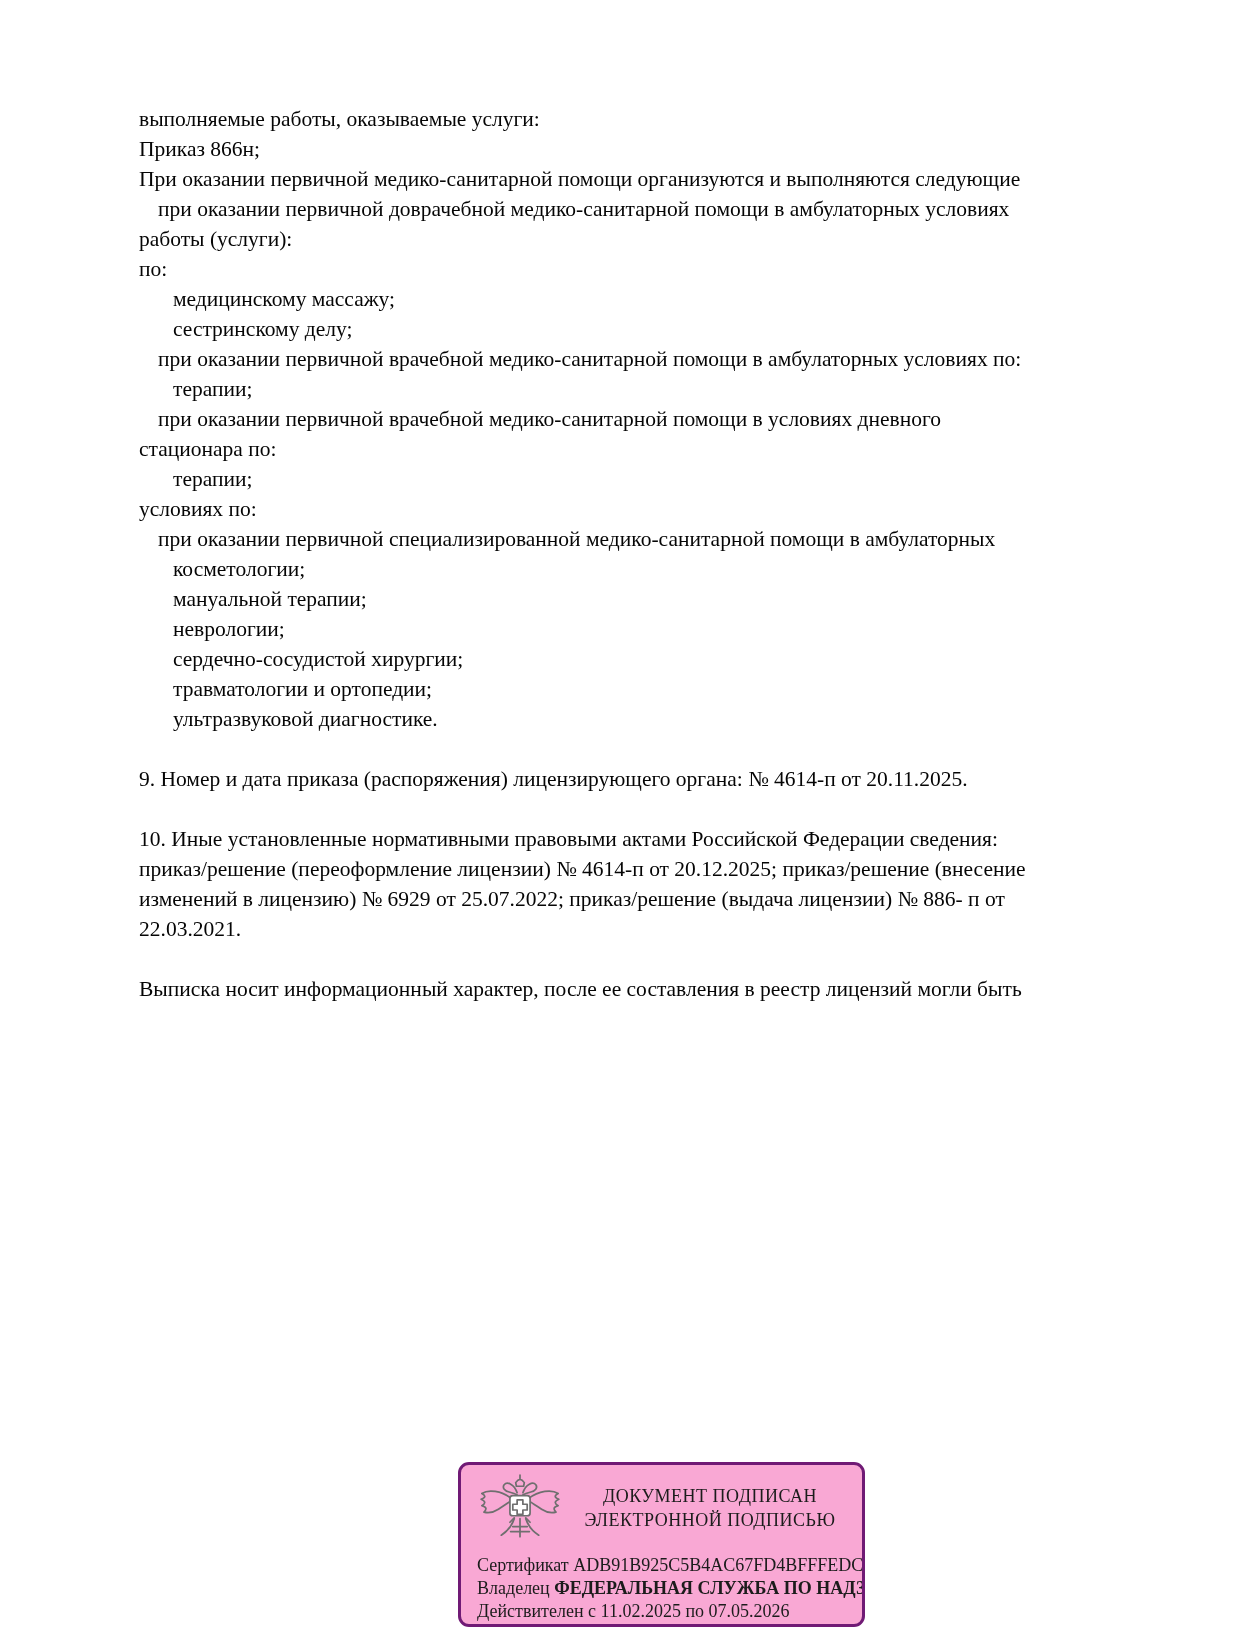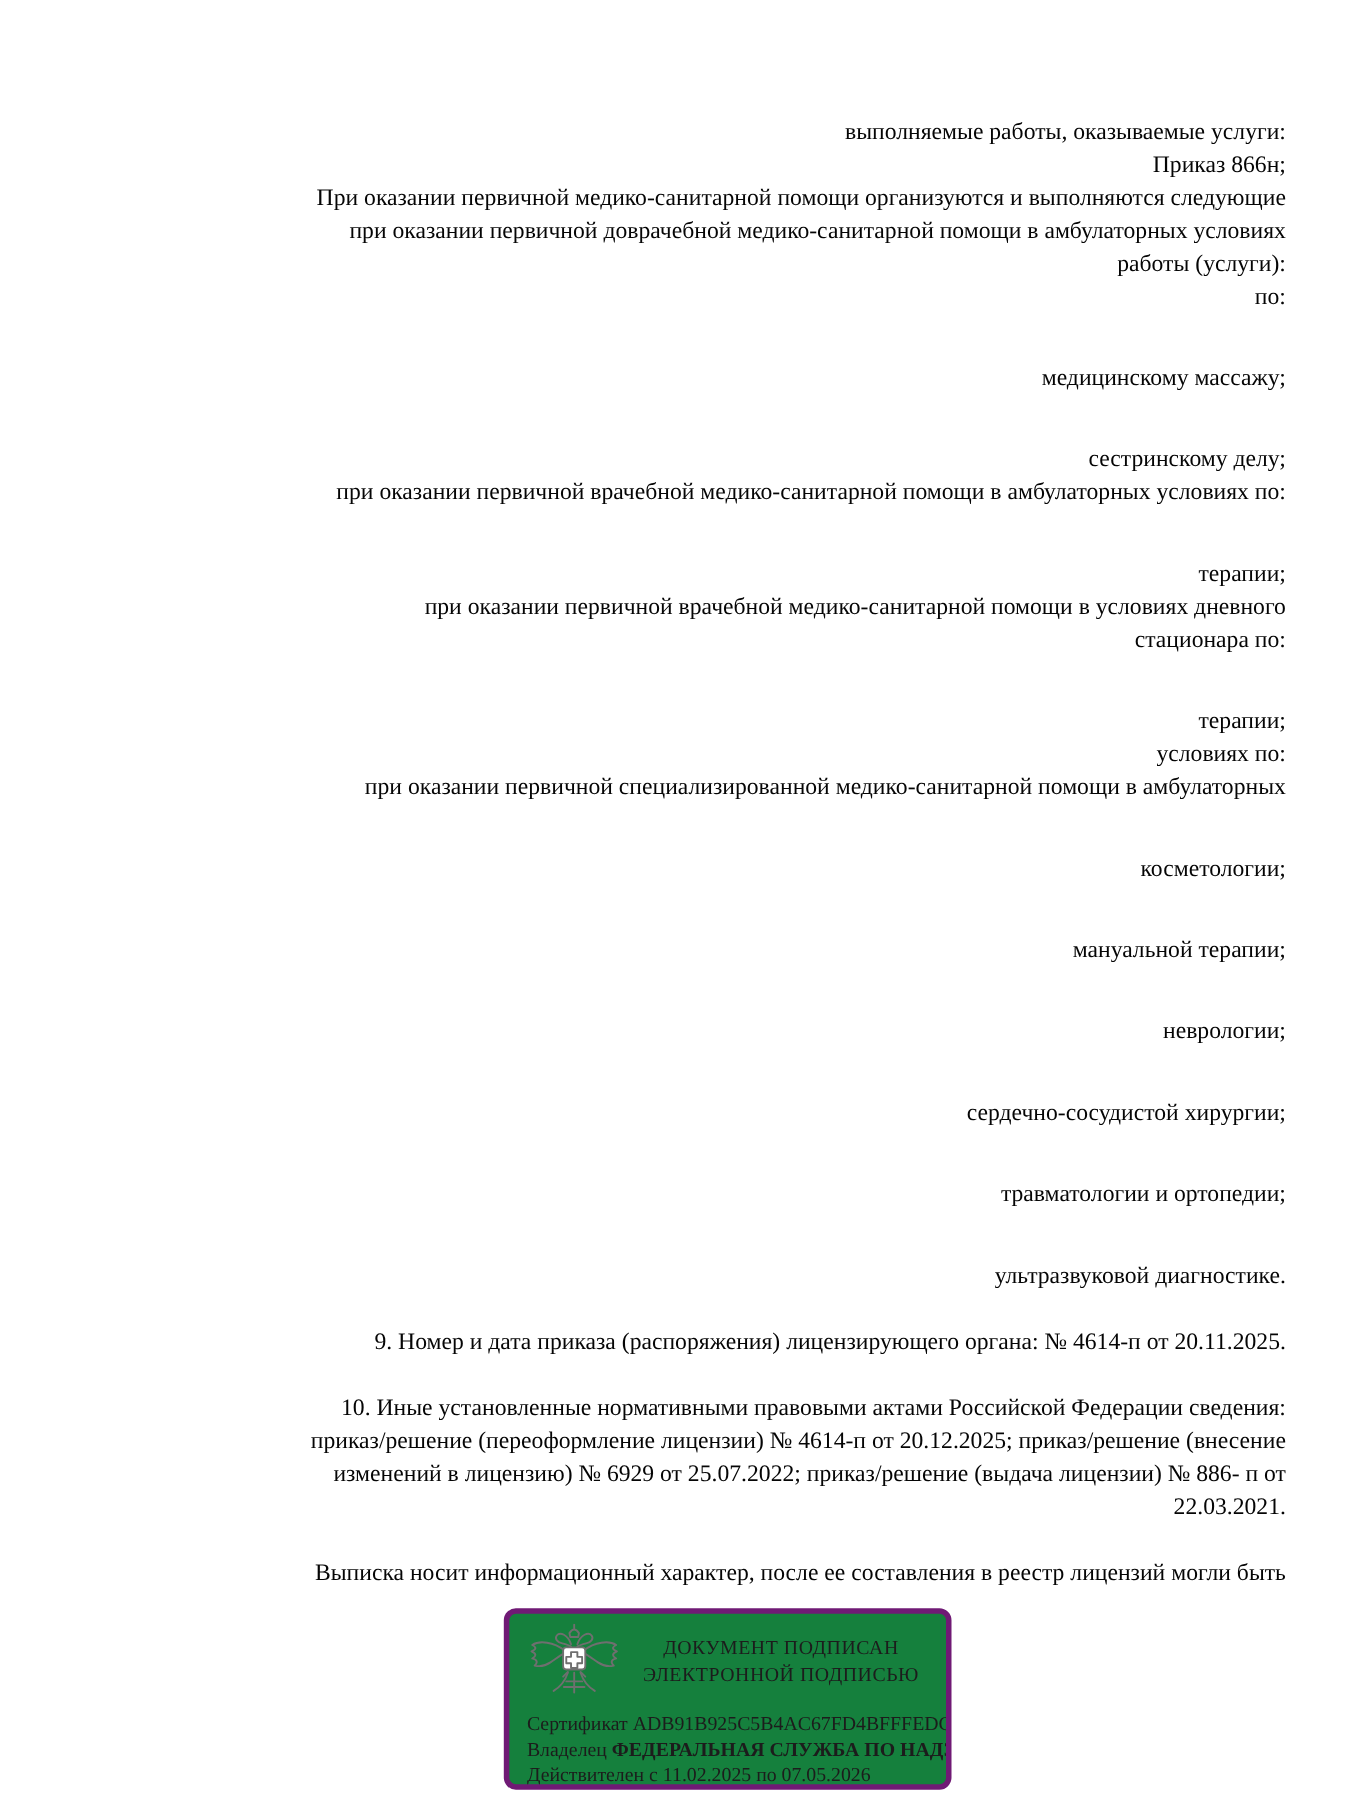--- a/index.html
+++ b/index.html
@@ -26,36 +26,35 @@
     left: 139px;
     top: 104px;
     width: 1030px;
     font-size: 21.5px;
     line-height: 30px;
     color: #050505;
   }
   .doc-text .line {
     white-space: pre;
     min-height: 30px;
-    text-align: right;
   }
   .doc-text .i1 { padding-left: 19px; }
-  .doc-text .i2 { padding-left: 34px; margin-top: 44px; }
+  .doc-text .i2 { padding-left: 34px; }
 
   
   .stamp {
     position: absolute;
     left: 458px;
     top: 1462px;
     width: 407px;
     height: 165px;
-    border: 5px solid #701a75;
+    border: 3px solid #701a75;
     border-radius: 11px;
     box-sizing: border-box;
-    background: #15803d;
+    background: #f9a8d4;
     overflow: hidden;
   }
   .stamp-top {
     display: flex;
     align-items: flex-start;
     height: 84px;
   }
   .emblem-wrap {
     width: 92px;
     height: 72px;

